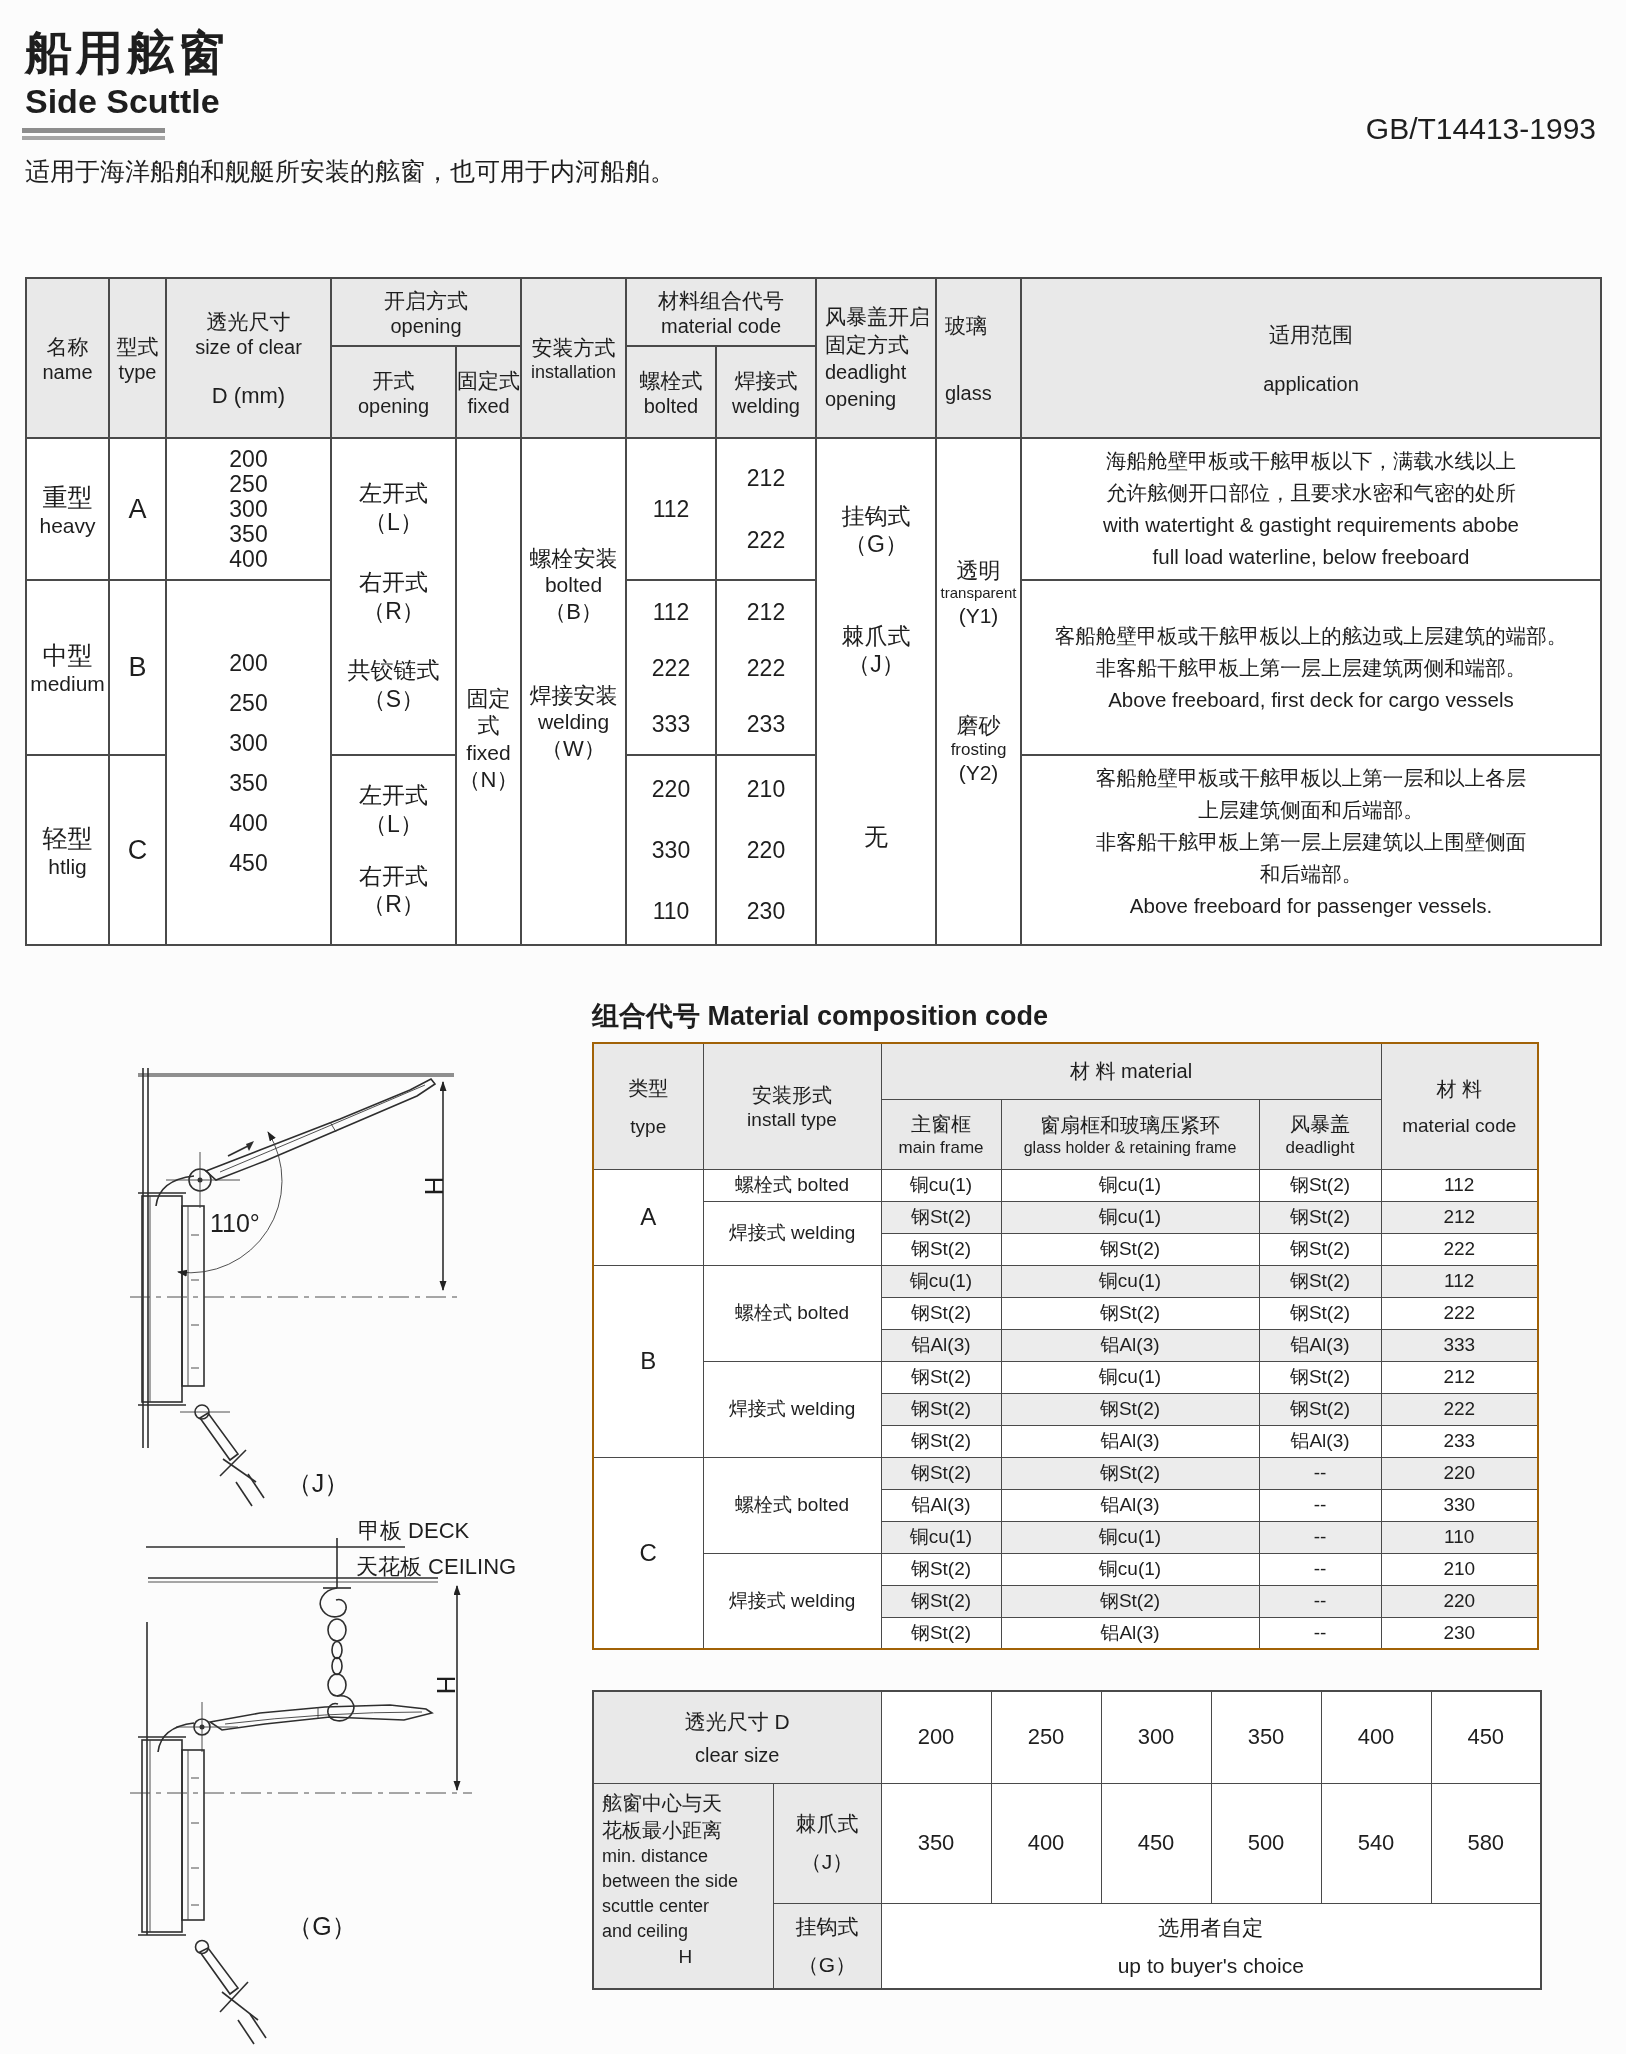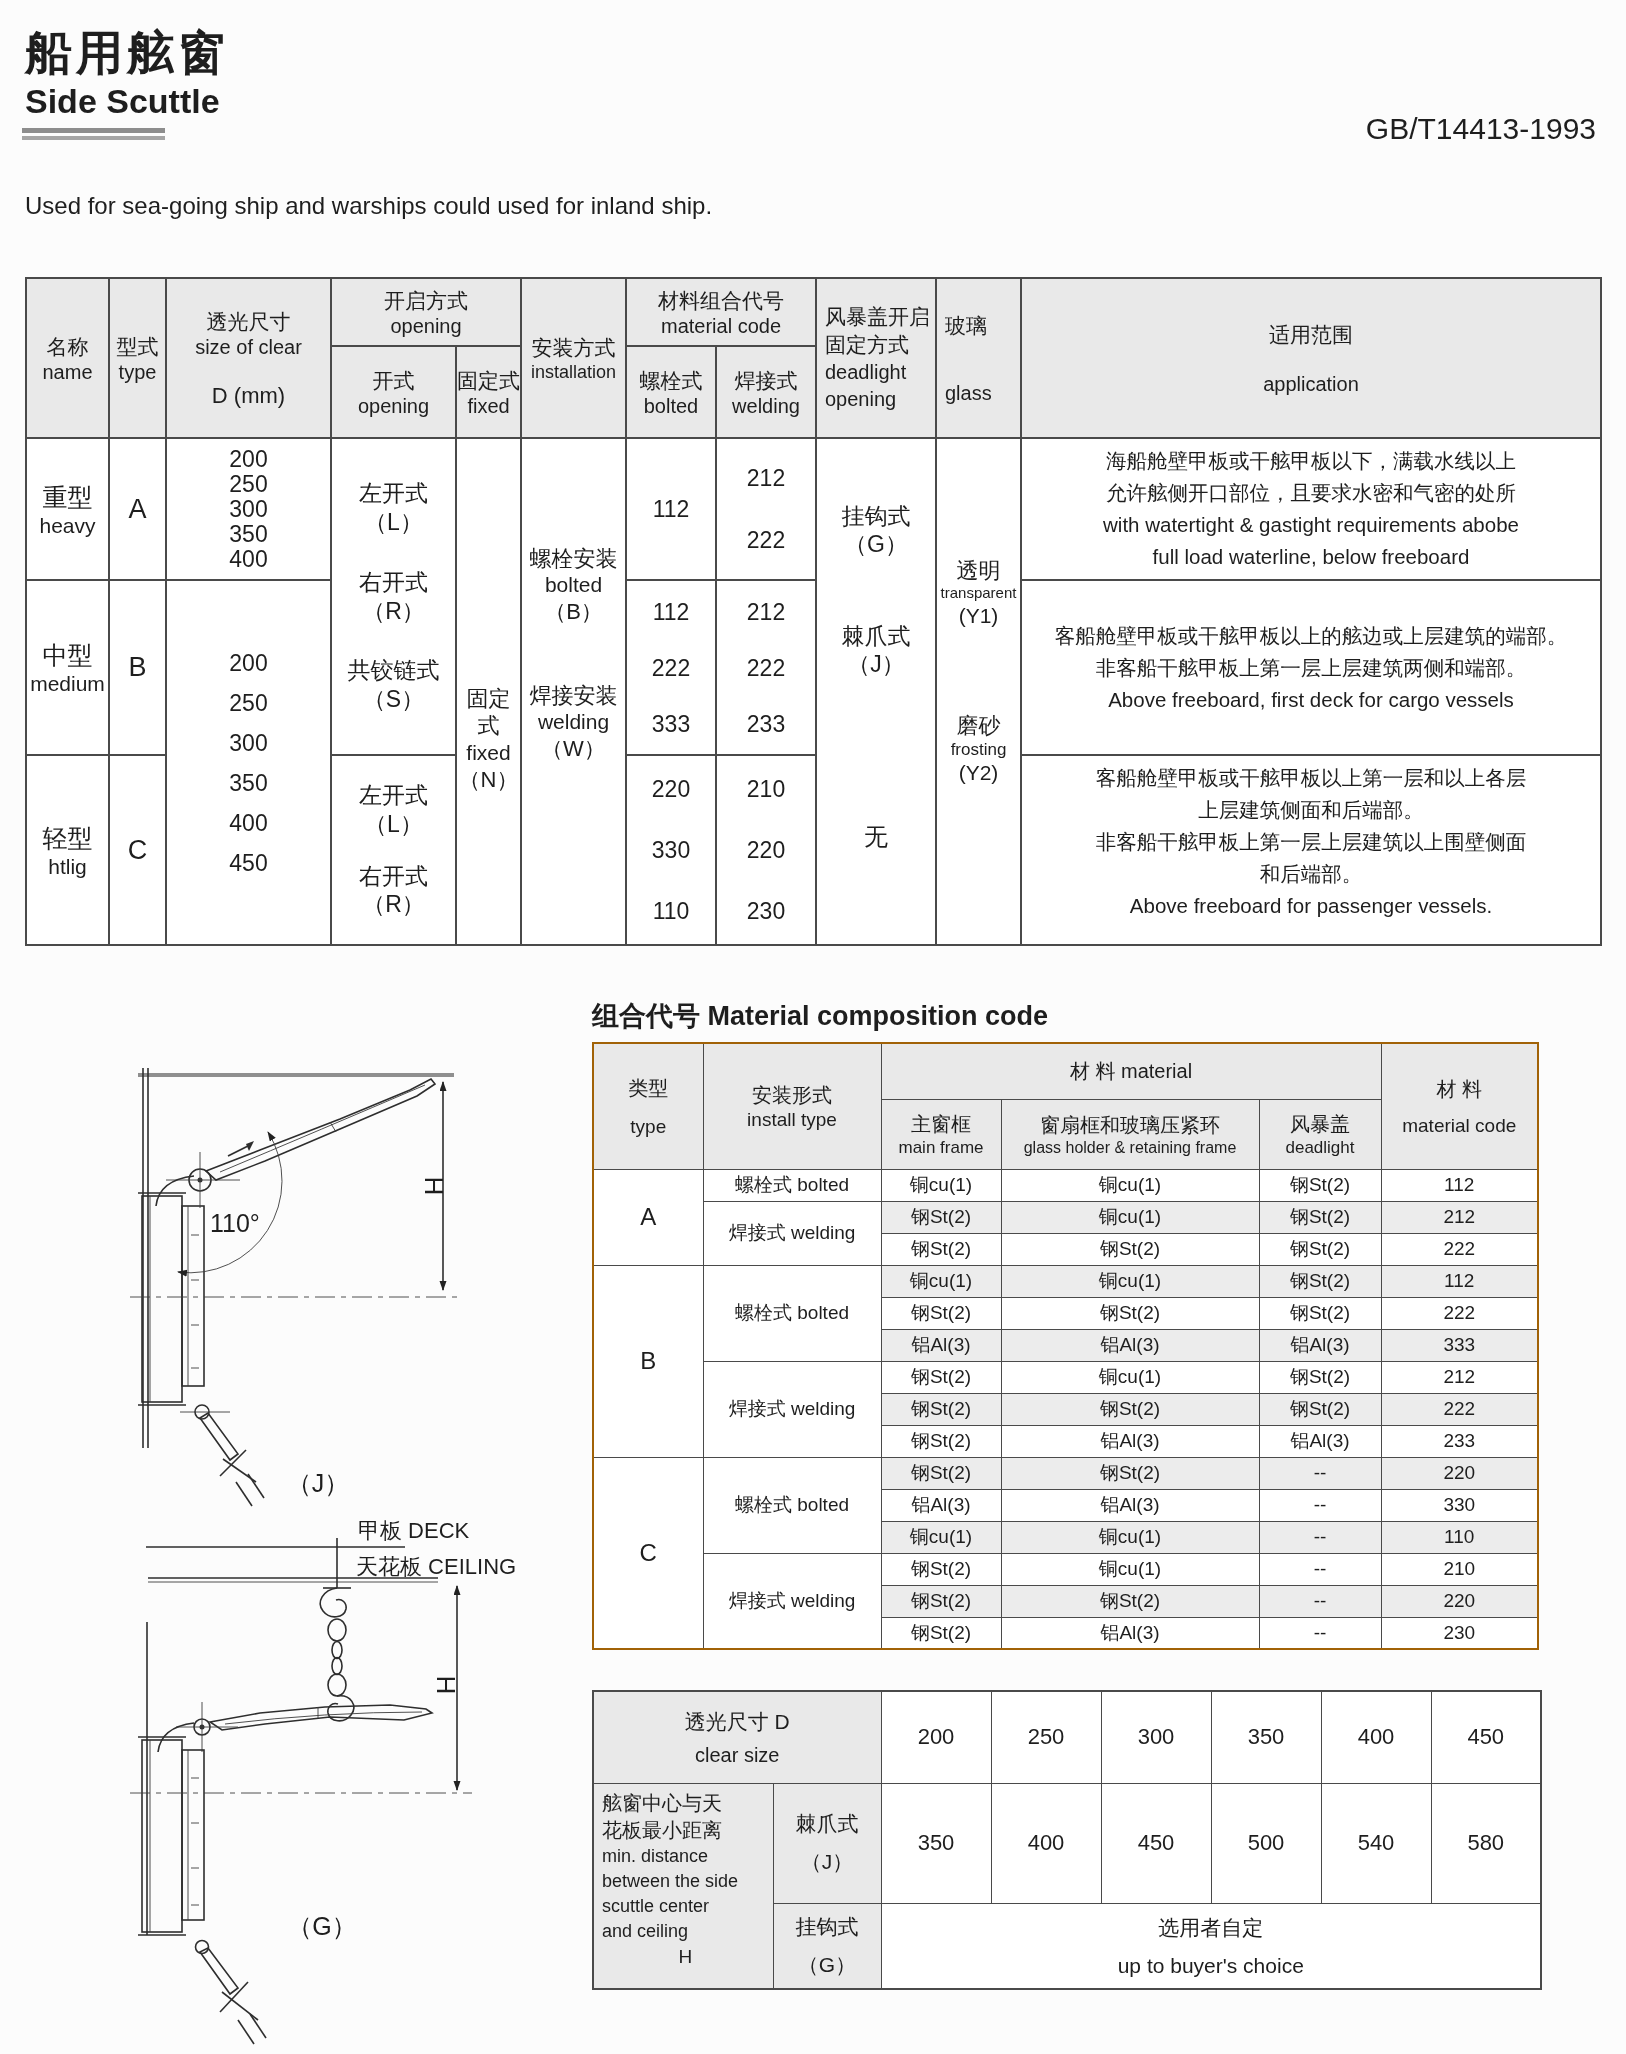--- a/index.html
+++ b/index.html
@@ -47,21 +47,21 @@
 </head>
 <body>
 
 <div class="page">
 
   <div class="title-cn">船用舷窗</div>
   <div class="title-en">Side Scuttle</div>
   <div class="title-rule1"></div>
   <div class="title-rule2"></div>
   <div class="standard">GB/T14413-1993</div>
-  <div class="intro-en">Used for sea-going ship and warships could used for inland ship.</div>
+  <div class="intro-cn">适用于海洋船舶和舰艇所安装的舷窗，也可用于内河船舶。</div>
 
   <table class="main-table">
     <colgroup>
       <col style="width:83px">
         <col style="width:57px">
         <col style="width:165px">
       <col style="width:125px">
         <col style="width:65px">
         <col style="width:105px">
       <col style="width:90px">

